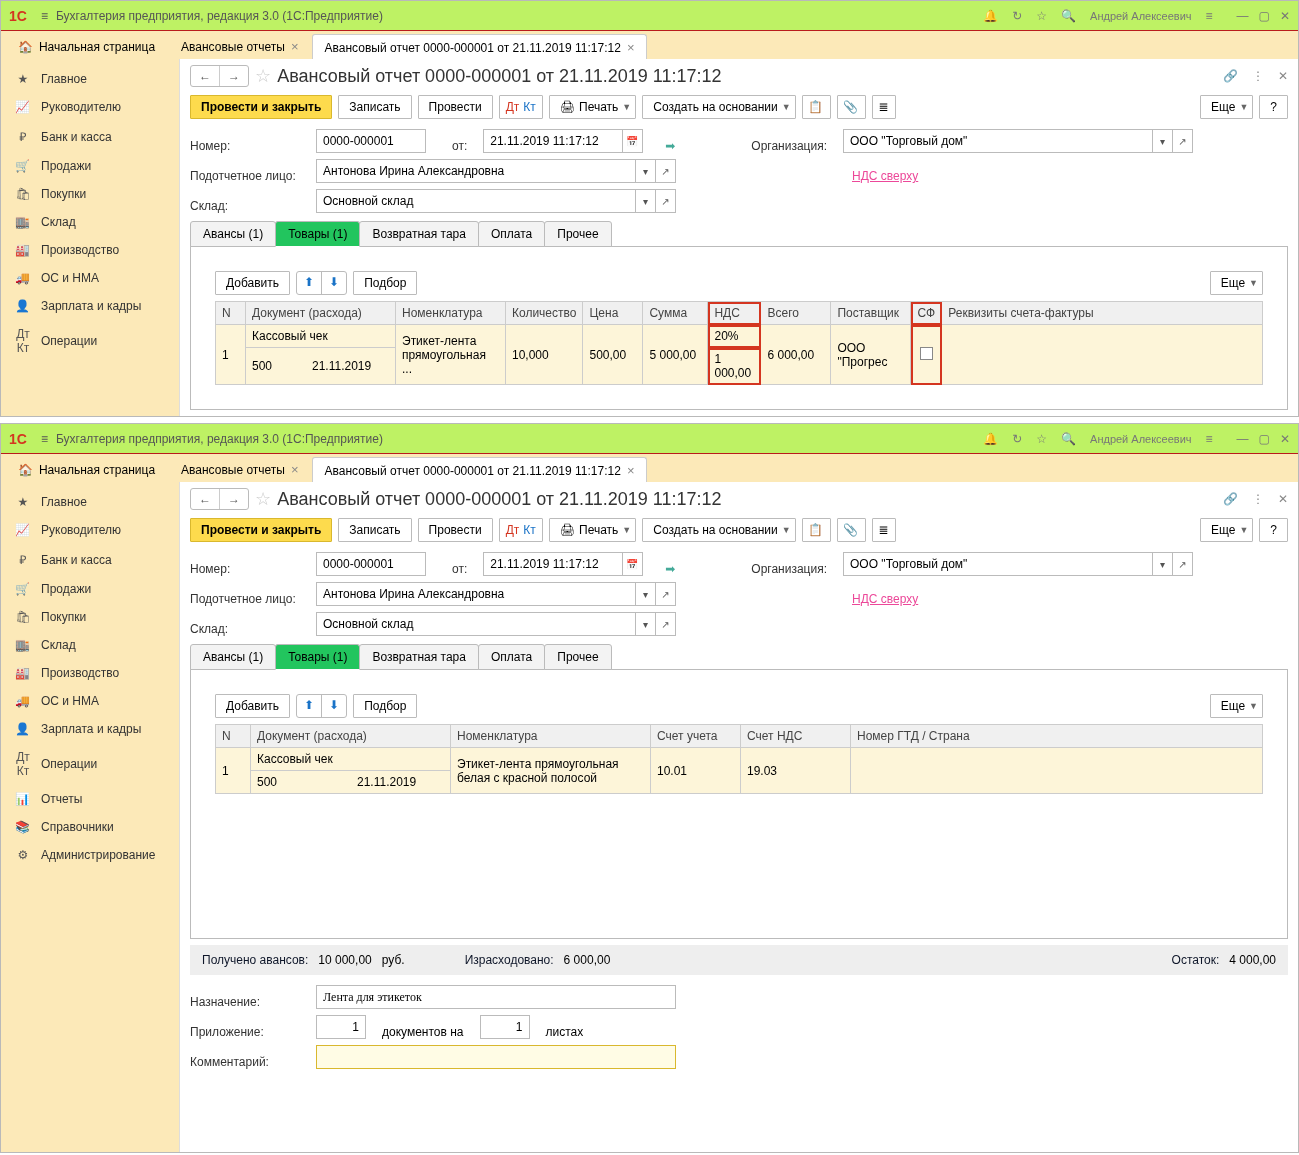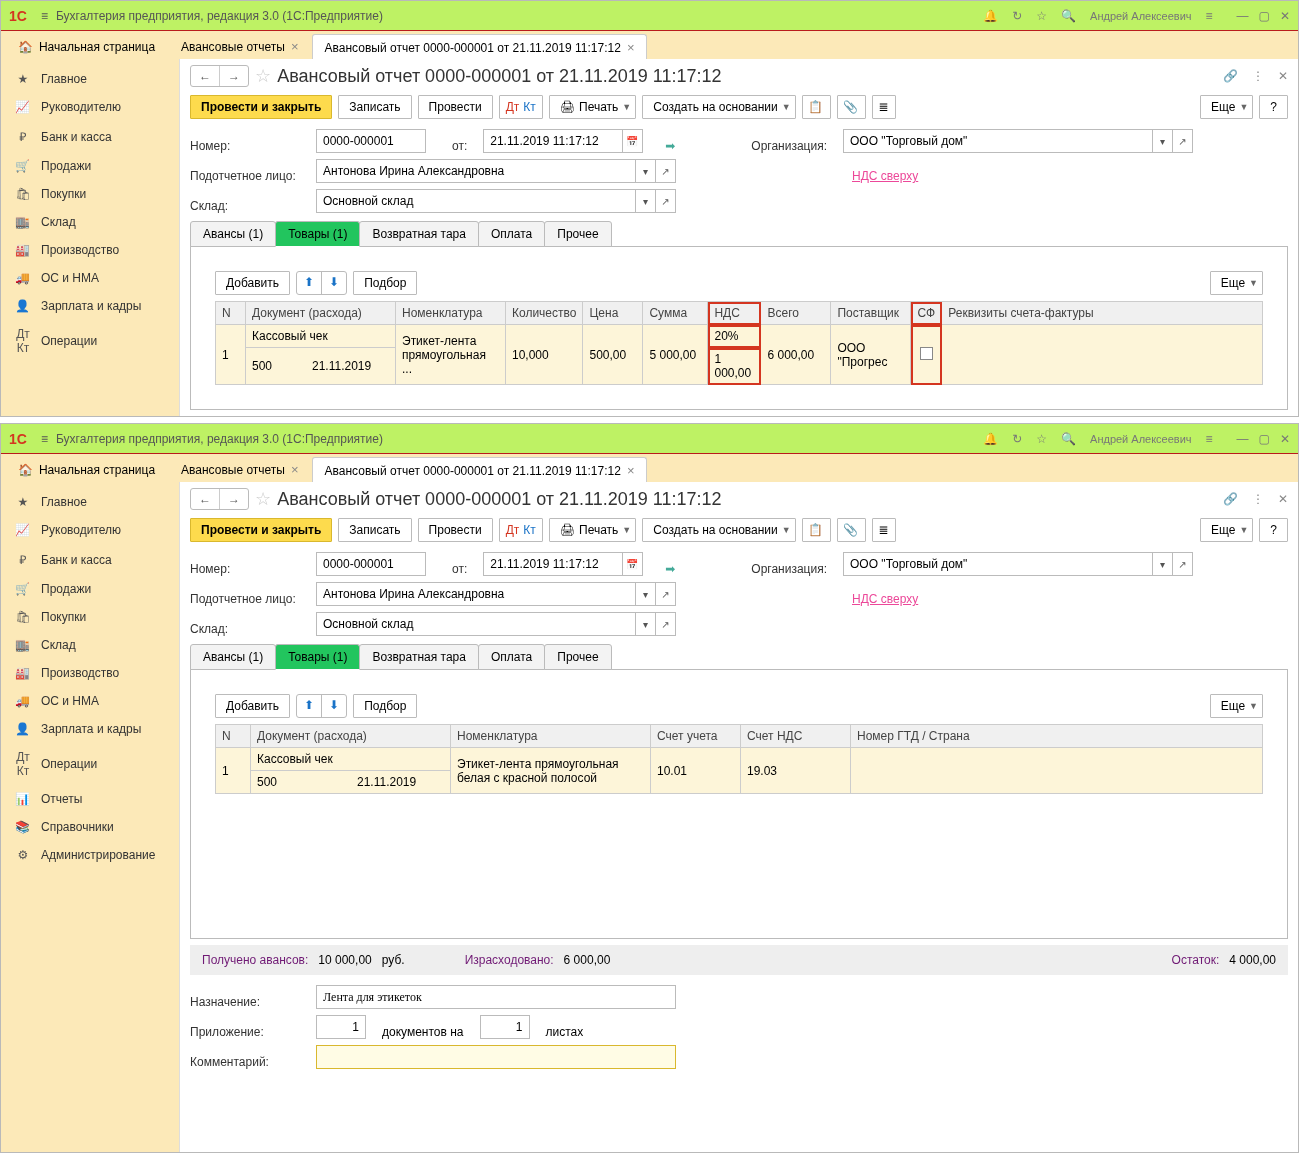--- a/index.html
+++ b/index.html
@@ -56,21 +56,21 @@
 .arrow-btns span{padding:3px 7px;cursor:pointer;color:#1a73c7}
 .arrow-btns span:first-child{border-right:1px solid #bbb}
 table.grid{width:100%;border-collapse:collapse}
 table.grid th,table.grid td{border:1px solid #ccc;padding:4px 6px;text-align:left;font-size:12px;background:#fff}
 table.grid th{background:#f0f0f0;font-weight:normal;color:#444}
 table.grid td{background:#fdf5d9}
 .cell-num{text-align:right}
 .red-cell{outline:2px solid #d43520;outline-offset:-2px}
 .checkbox{width:13px;height:13px;border:1px solid #888;display:inline-block;background:#fff}
 .summary-bar{background:#eee;padding:8px 12px;display:flex;gap:40px;margin-top:6px}
-.summary-bar .s-label{color:#701a75}
+.summary-bar .s-label{color:#0f172a}
 .sum-group{display:flex;gap:60px;flex:1}
 .sum-item{display:flex;gap:10px}
 .d1{color:#555}
 </style>
 </head>
 <body>
 
 <div class="window">
   <div class="title-bar">
     <span class="logo">1C</span>

